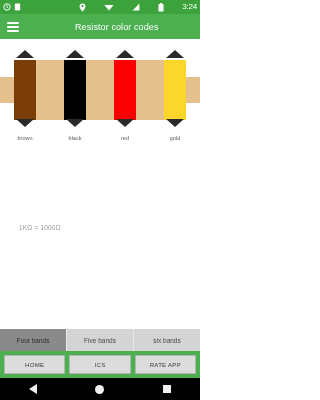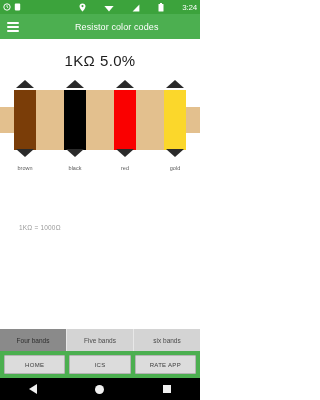--- a/index.html
+++ b/index.html
@@ -33,21 +33,21 @@
     flex: 0 0 auto;
   }
   .status-left {
     display: flex;
     align-items: center;
     gap: 3px;
   }
   .status-right {
     margin-left: auto;
     display: flex;
-    align-items: flex-end;
+    align-items: center;
     gap: 18px;
   }
   .status-time {
     color: #ffffff;
     font-size: 8px;
     line-height: 8px;
     letter-spacing: -0.2px;
   }
   .sicon { display:block; }
 
@@ -314,23 +314,20 @@
     <div class="hamburger">
       <span></span>
         <span></span>
         <span></span>
     </div>
     <div class="appbar-title">Resistor color codes</div>
   </div>
 
   <div class="content">
 
-    <div class="value-row">
-      <span class="ohms">1KΩ</span><span>5.0%</span>
-    </div>
 
     <div class="resistor-wrap">
 
       <div class="arrows-row">
         <div class="arrow-cell">
             <div class="arrow-up"></div>
           </div>
         <div class="arrow-cell">
             <div class="arrow-up"></div>
           </div>

